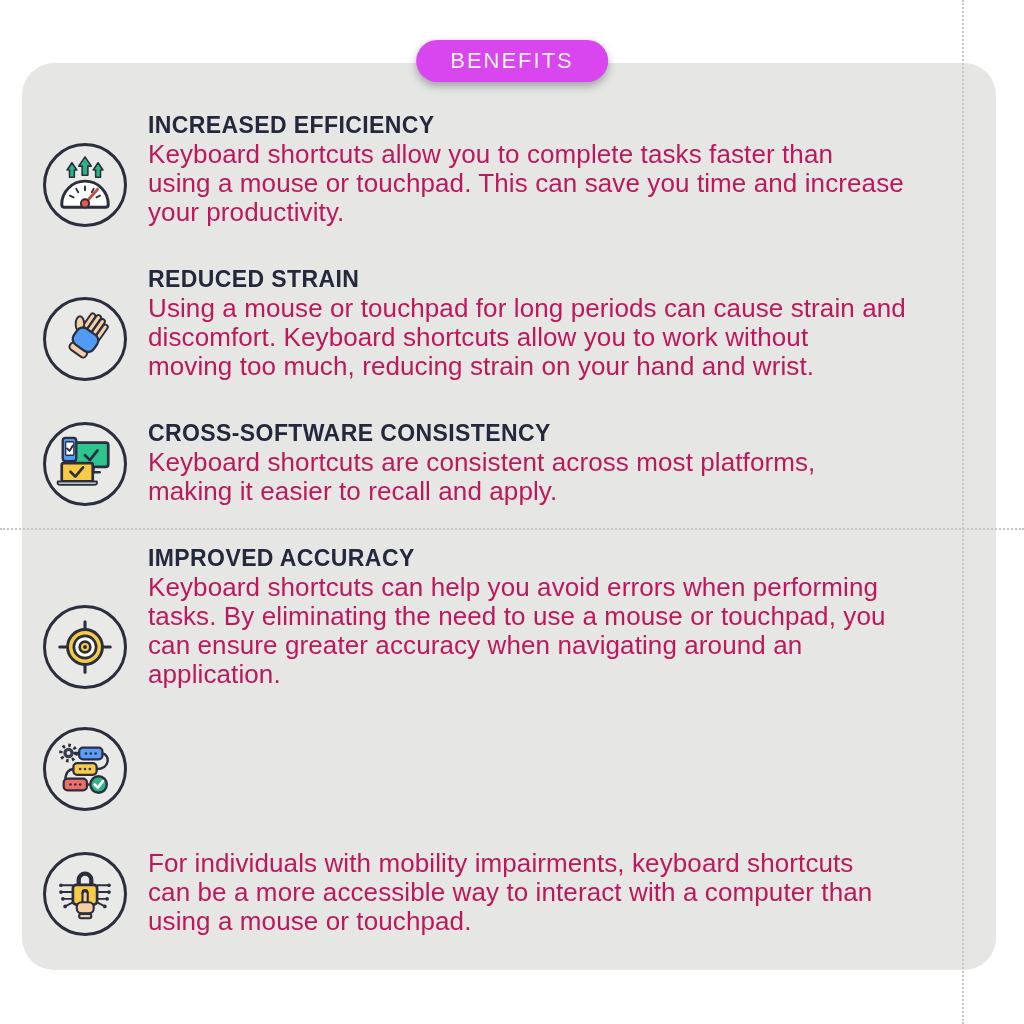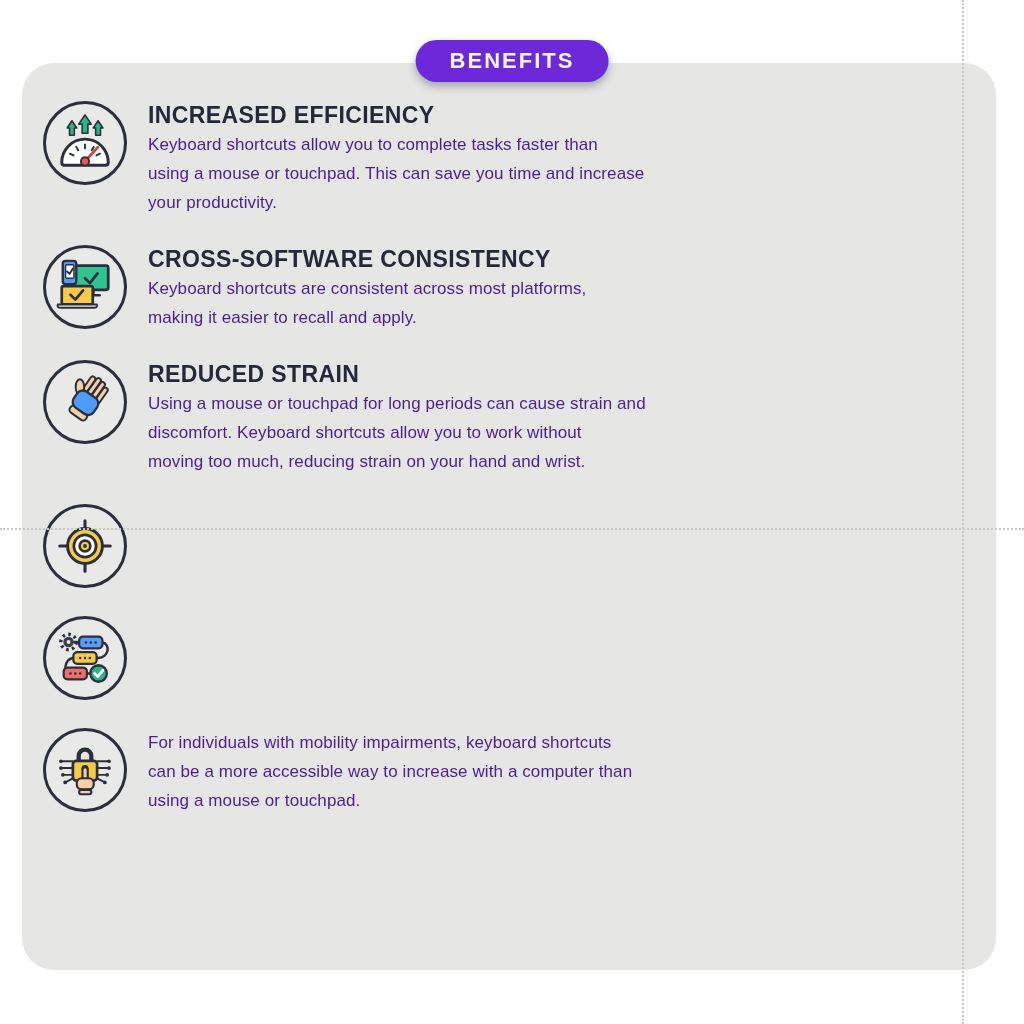--- a/index.html
+++ b/index.html
@@ -14,43 +14,43 @@
   .guide-h{
     position:absolute;left:0;top:528px;width:1024px;height:0;
     border-top:2px dotted #c7c7c5;z-index:3;pointer-events:none;
   }
   .guide-v{
     position:absolute;top:0;left:962px;height:1024px;width:0;
     border-left:2px dotted #c7c7c5;z-index:3;pointer-events:none;
   }
   .badge{
     position:absolute;top:40px;left:50%;transform:translateX(-50%);
-    background:#6d28d9;color:#f4f4f6;border-radius:24px;
-    padding:8px 34px;font-size:22px;font-weight:bold;letter-spacing:2px;
+    background:#d946ef;color:#f4f4f6;border-radius:24px;
+    padding:8px 34px;font-size:22px;font-weight:normal;letter-spacing:2px;
     box-shadow:0 4px 8px rgba(30,34,54,0.35);z-index:5;
   }
   .sections{
     position:absolute;left:22px;top:63px;width:974px;
     box-sizing:border-box;padding:38px 20px 0 21px;
     display:flex;flex-direction:column;gap:28px;z-index:2;
   }
-  .section{display:flex;align-items:flex-start;}
+  .section{display:flex;align-items:flex-end;margin-top:10px;}
   .icon-circle{
     flex:0 0 84px;width:84px;height:84px;border-radius:50%;
     border:3px solid #2b2e3d;background:#e9e9e7;box-sizing:border-box;
     display:flex;align-items:center;justify-content:center;margin-right:21px;
   }
   .icon-circle svg{width:62px;height:62px;display:block;}
   .txt{width:820px;}
   .heading{
     font-size:23px;font-weight:bold;color:#23283b;line-height:29px;
     letter-spacing:0.4px;
   }
   .body{
-    font-size:17px;color:#4c1d95;line-height:29px;white-space:pre-line;
+    font-size:26px;color:#be185d;line-height:29px;white-space:pre-line;
     letter-spacing:0.1px;
   }
 </style>
 </head>
 <body>
 
 <div class="panel"></div>
 <div class="guide-h"></div>
 <div class="guide-v"></div>
 
@@ -76,20 +76,44 @@
         </g>
         <line x1="32" y1="51" x2="45" y2="36.5" stroke="#c94b44" stroke-width="3" stroke-linecap="round"></line>
         <circle cx="32" cy="51" r="4.2" fill="#e8584f" stroke="#2b2e3d" stroke-width="2"></circle>
       </svg>
     </div>
     <div class="txt">
       <div class="heading">INCREASED EFFICIENCY</div>
       <div class="body">Keyboard shortcuts allow you to complete tasks faster than
 using a mouse or touchpad. This can save you time and increase
 your productivity.</div>
+    </div>
+  </div>
+
+  <div class="section">
+    <div class="icon-circle">
+      <svg viewBox="0 0 64 64">
+        <g transform="rotate(35 32 30)">
+          <g fill="#f6d0a4" stroke="#2b2e3d" stroke-width="2" stroke-linejoin="round">
+            <rect x="23.5" y="5" width="5.2" height="21" rx="2.6"></rect>
+            <rect x="29.2" y="3" width="5.2" height="23" rx="2.6"></rect>
+            <rect x="34.9" y="4" width="5.2" height="22" rx="2.6"></rect>
+            <rect x="40.6" y="7" width="5.2" height="19" rx="2.6"></rect>
+            <ellipse cx="20" cy="22" rx="4.4" ry="8" transform="rotate(-35 20 22)"></ellipse>
+            <rect x="24" y="41" width="20" height="8" rx="3.5"></rect>
+          </g>
+          <rect x="21.5" y="22" width="25" height="20" rx="7" fill="#4f9cf7" stroke="#2b2e3d" stroke-width="2.4" stroke-linejoin="round"></rect>
+        </g>
+      </svg>
+    </div>
+    <div class="txt">
+      <div class="heading">REDUCED STRAIN</div>
+      <div class="body">Using a mouse or touchpad for long periods can cause strain and
+discomfort. Keyboard shortcuts allow you to work without
+moving too much, reducing strain on your hand and wrist.</div>
     </div>
   </div>
 
   <div class="section">
     <div class="icon-circle">
       <svg viewBox="0 0 64 64">
         <rect x="21" y="10" width="35" height="25" rx="2.5" fill="#2ec48e" stroke="#2b2e3d" stroke-width="2.8"></rect>
         <polyline points="32,23 37,28 45,18" fill="none" stroke="#2b2e3d" stroke-width="2.8" stroke-linecap="round" stroke-linejoin="round"></polyline>
         <rect x="35" y="35" width="7" height="4" fill="#2b2e3d"></rect>
         <line x1="30" y1="40.5" x2="47" y2="40.5" stroke="#2b2e3d" stroke-width="2.8" stroke-linecap="round"></line>
@@ -104,55 +128,38 @@
     <div class="txt">
       <div class="heading">CROSS-SOFTWARE CONSISTENCY</div>
       <div class="body">Keyboard shortcuts are consistent across most platforms,
 making it easier to recall and apply.</div>
     </div>
   </div>
 
   <div class="section">
     <div class="icon-circle">
       <svg viewBox="0 0 64 64">
-        <g transform="rotate(35 32 30)">
-          <g fill="#f6d0a4" stroke="#2b2e3d" stroke-width="2" stroke-linejoin="round">
-            <rect x="23.5" y="5" width="5.2" height="21" rx="2.6"></rect>
-            <rect x="29.2" y="3" width="5.2" height="23" rx="2.6"></rect>
-            <rect x="34.9" y="4" width="5.2" height="22" rx="2.6"></rect>
-            <rect x="40.6" y="7" width="5.2" height="19" rx="2.6"></rect>
-            <ellipse cx="20" cy="22" rx="4.4" ry="8" transform="rotate(-35 20 22)"></ellipse>
-            <rect x="24" y="41" width="20" height="8" rx="3.5"></rect>
-          </g>
-          <rect x="21.5" y="22" width="25" height="20" rx="7" fill="#4f9cf7" stroke="#2b2e3d" stroke-width="2.4" stroke-linejoin="round"></rect>
-        </g>
-      </svg>
-    </div>
-    <div class="txt">
-      <div class="heading">REDUCED STRAIN</div>
-      <div class="body">Using a mouse or touchpad for long periods can cause strain and
-discomfort. Keyboard shortcuts allow you to work without
-moving too much, reducing strain on your hand and wrist.</div>
-    </div>
-  </div>
-
-  <div class="section">
-    <div class="icon-circle">
-      <svg viewBox="0 0 64 64">
         <g stroke="#2b2e3d" stroke-width="3.2" stroke-linecap="round">
           <line x1="32" y1="6" x2="32" y2="17"></line>
           <line x1="32" y1="47" x2="32" y2="58"></line>
           <line x1="6" y1="32" x2="17" y2="32"></line>
           <line x1="47" y1="32" x2="58" y2="32"></line>
         </g>
         <circle cx="32" cy="32" r="18" fill="#f8cb46" stroke="#2b2e3d" stroke-width="3"></circle>
         <circle cx="32" cy="32" r="11.5" fill="#ffffff" stroke="#2b2e3d" stroke-width="2.8"></circle>
         <circle cx="32" cy="32" r="5.5" fill="#f8cb46" stroke="#2b2e3d" stroke-width="2.8"></circle>
         <circle cx="32" cy="32" r="2" fill="#2b2e3d"></circle>
       </svg>
+    </div>
+    <div class="txt">
+      <div class="heading">IMPROVED ACCURACY</div>
+      <div class="body">Keyboard shortcuts can help you avoid errors when performing
+tasks. By eliminating the need to use a mouse or touchpad, you
+can ensure greater accuracy when navigating around an
+application.</div>
     </div>
   </div>
 
   <div class="section">
     <div class="icon-circle">
       <svg viewBox="0 0 64 64">
         <g fill="none" stroke="#2b2e3d" stroke-width="2.5" stroke-linecap="round">
           <path d="M21 15.5 L27 15.5"></path>
           <path d="M50 16 C58 17 58 32 44 32"></path>
           <path d="M20 32 C10 33 10 48 15 48"></path>
@@ -211,18 +218,18 @@
         <circle cx="32" cy="30.5" r="3.6" fill="#2b2e3d"></circle>
         <g fill="#f6d0a4" stroke="#2b2e3d" stroke-width="2.2" stroke-linejoin="round">
           <rect x="29.4" y="29" width="5.4" height="16" rx="2.7"></rect>
           <rect x="23.5" y="40.5" width="17.5" height="11.5" rx="5"></rect>
           <rect x="26" y="52.5" width="12.5" height="4.5" rx="2"></rect>
         </g>
       </svg>
     </div>
     <div class="txt">
       <div class="body">For individuals with mobility impairments, keyboard shortcuts
-can be a more accessible way to increase with a computer than
+can be a more accessible way to interact with a computer than
 using a mouse or touchpad.</div>
     </div>
   </div>
 
 </div>
 
 </body></html>

